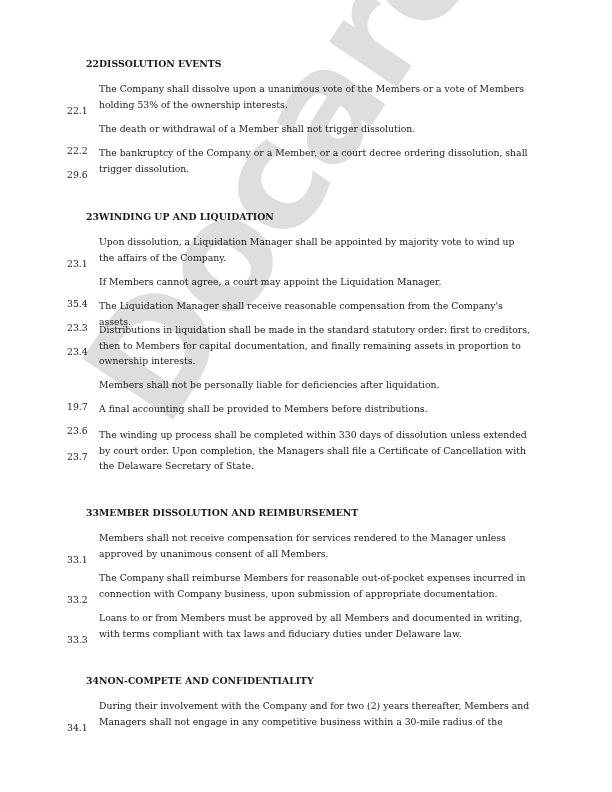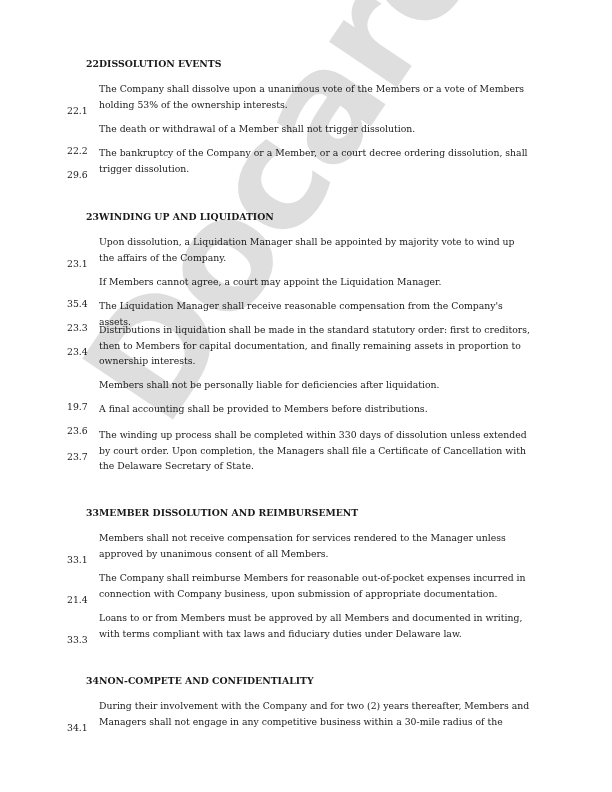--- a/index.html
+++ b/index.html
@@ -86,21 +86,21 @@
 
     <div class="section-head" style="top:507px">
       <span class="num">33</span>
       <span class="title">MEMBER DISSOLUTION AND REIMBURSEMENT</span>
     </div>
     <div class="clause" style="top:530px">
       <span class="num">33.1</span>
       <span class="text">Members shall not receive compensation for services rendered to the Manager unless approved by unanimous consent of all Members.</span>
     </div>
     <div class="clause" style="top:570px">
-      <span class="num">21.4</span>
+      <span class="num">33.2</span>
       <span class="text">The Company shall reimburse Members for reasonable out-of-pocket expenses incurred in connection with Company business, upon submission of appropriate documentation.</span>
     </div>
     <div class="clause" style="top:610px">
       <span class="num">33.3</span>
       <span class="text">Loans to or from Members must be approved by all Members and documented in writing, with terms compliant with tax laws and fiduciary duties under Delaware law.</span>
     </div>
 
     <div class="section-head" style="top:675px">
       <span class="num">34</span>
       <span class="title">NON-COMPETE AND CONFIDENTIALITY</span>

